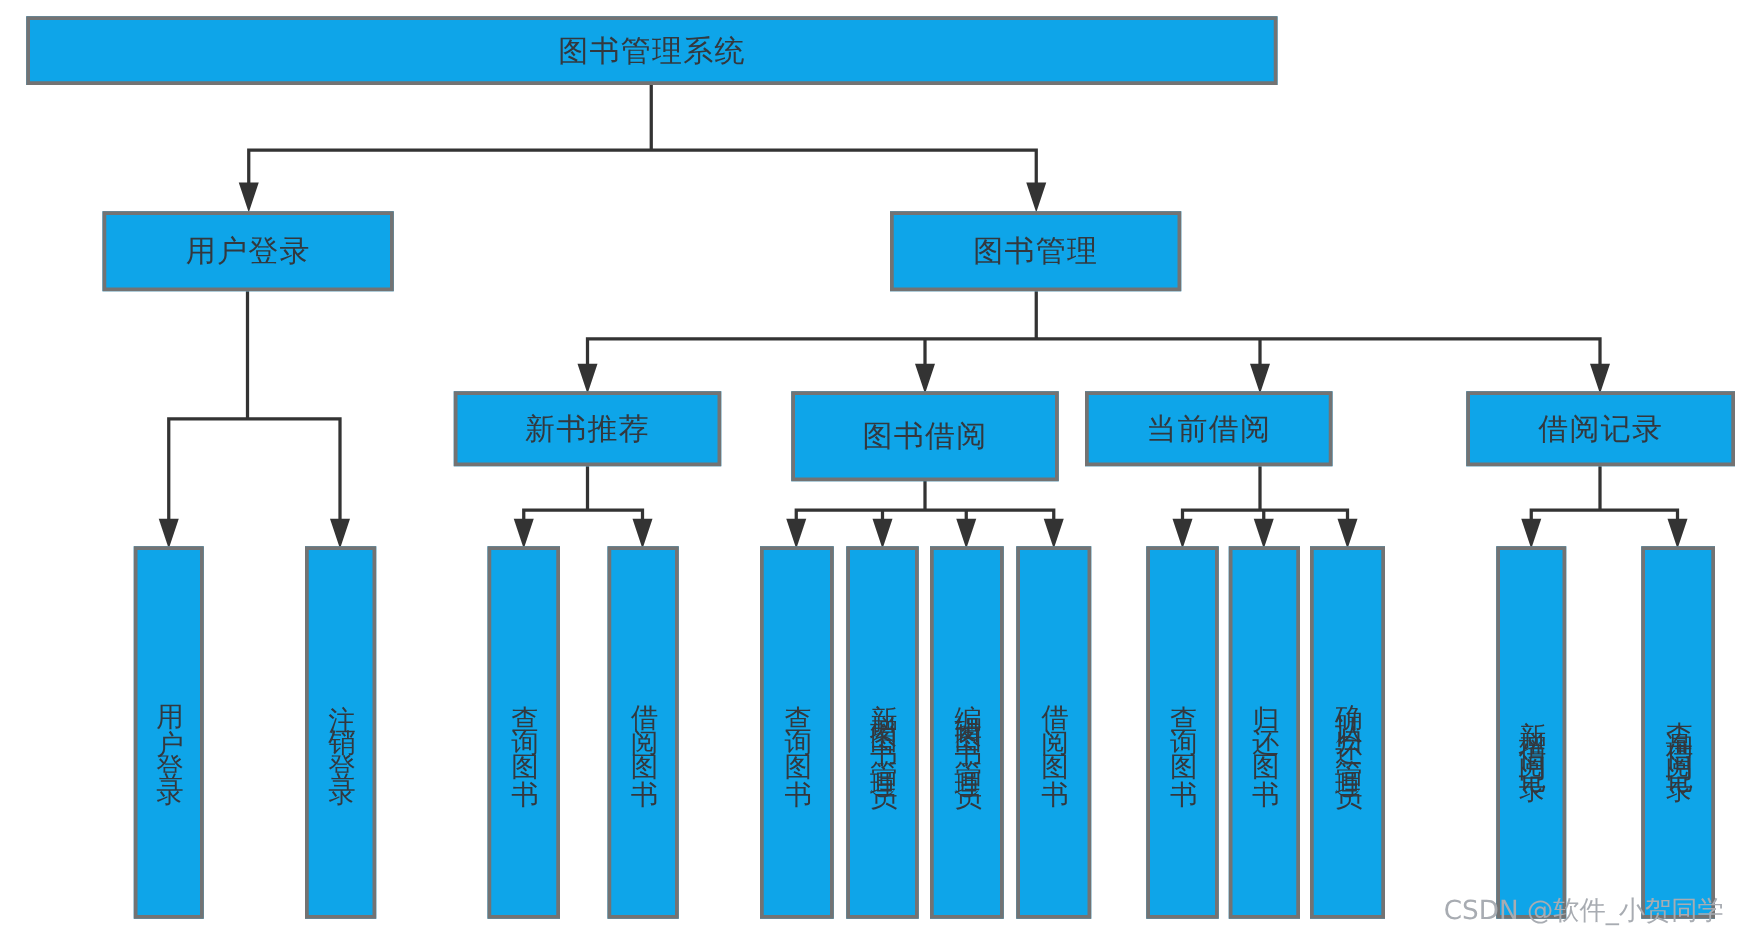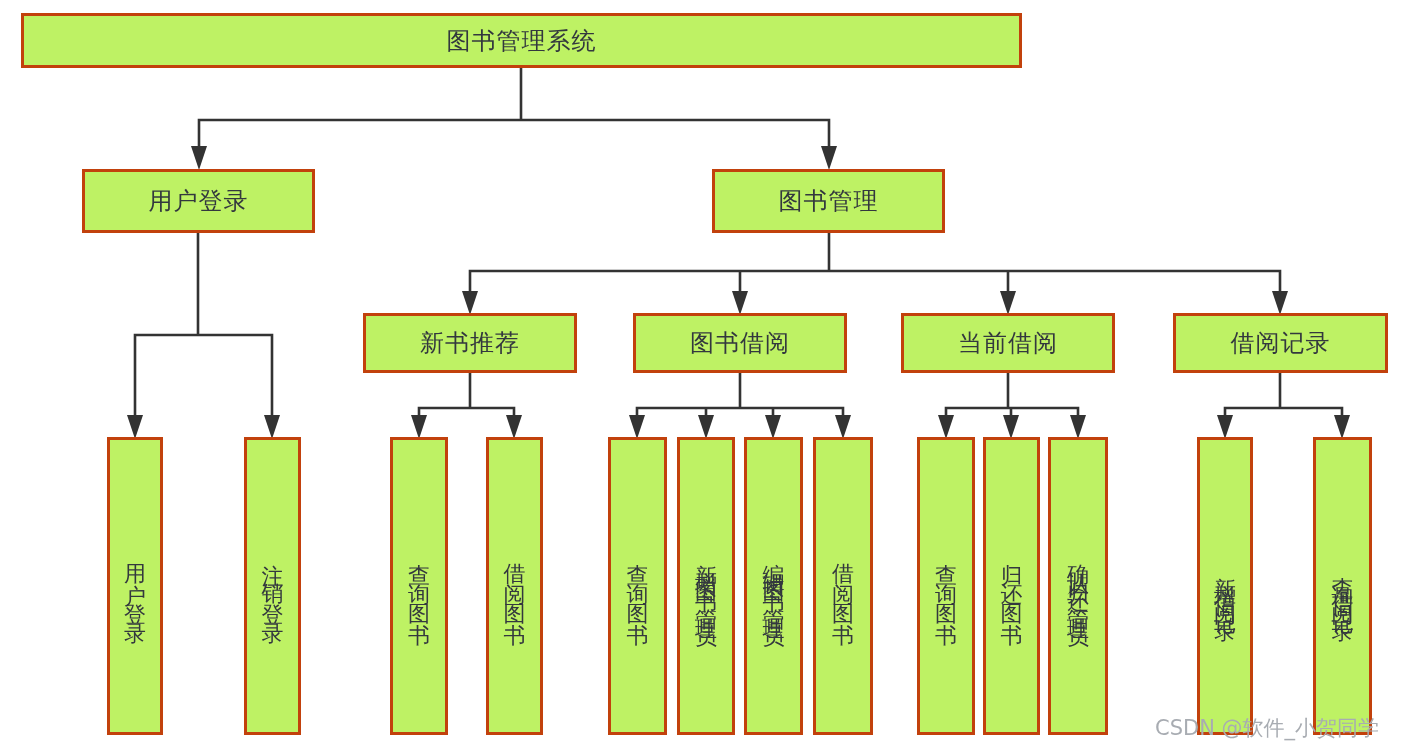--- a/index.html
+++ b/index.html
@@ -7,22 +7,22 @@
     position:relative;
     width:1405px;height:747px;
     background:#ffffff;
     font-family:"DejaVu Sans","Liberation Sans",sans-serif;
     overflow:hidden;
   }
   .connectors{position:absolute;left:0;top:0;}
   .node{
     position:absolute;
     box-sizing:border-box;
-    border:3px solid #c2410c;
-    background:#bef264;
+    border:3px solid #737373;
+    background:#0ea5e9;
     color:#33383e;
     display:flex;
     align-items:center;
     justify-content:center;
     text-align:center;
   }
   .hnode{font-size:24px;letter-spacing:1px;}
   .vnode{
     font-size:22px;
     writing-mode:vertical-rl;
@@ -85,22 +85,22 @@
       <polygon points="1334,415 1350,415 1342,439"></polygon>
     </g>
   </svg>
 
   <div class="node hnode" style="left:21px;top:13px;width:1001px;height:55px;">图书管理系统</div>
 
   <div class="node hnode" style="left:82px;top:169px;width:233px;height:64px;">用户登录</div>
   <div class="node hnode" style="left:363px;top:313px;width:214px;height:60px;">新书推荐</div>
 
   <div class="node hnode" style="left:712px;top:169px;width:233px;height:64px;">图书管理</div>
-  <div class="node hnode" style="left:633px;top:313px;width:214px;height:60px;">图书借阅</div>
-  <div class="node hnode" style="left:901px;top:313px;width:214px;height:60px;">当前借阅</div>
+  <div class="node hnode" style="left:633px;top:313px;width:214px;height:72px;">图书借阅</div>
+  <div class="node hnode" style="left:868px;top:313px;width:198px;height:60px;">当前借阅</div>
   <div class="node hnode" style="left:1173px;top:313px;width:215px;height:60px;">借阅记录</div>
 
   <div class="node vnode v4" style="left:107px;top:437px;width:56px;height:298px;">用户登录</div>
   <div class="node vnode v4" style="left:244px;top:437px;width:57px;height:298px;">注销登录</div>
 
   <div class="node vnode v4" style="left:390px;top:437px;width:58px;height:298px;">查询图书</div>
   <div class="node vnode v4" style="left:486px;top:437px;width:57px;height:298px;">借阅图书</div>
 
   <div class="node vnode v4" style="left:608px;top:437px;width:59px;height:298px;">查询图书</div>
   <div class="node vnode v9" style="left:677px;top:437px;width:58px;height:298px;">新增图书（管理员）</div>

